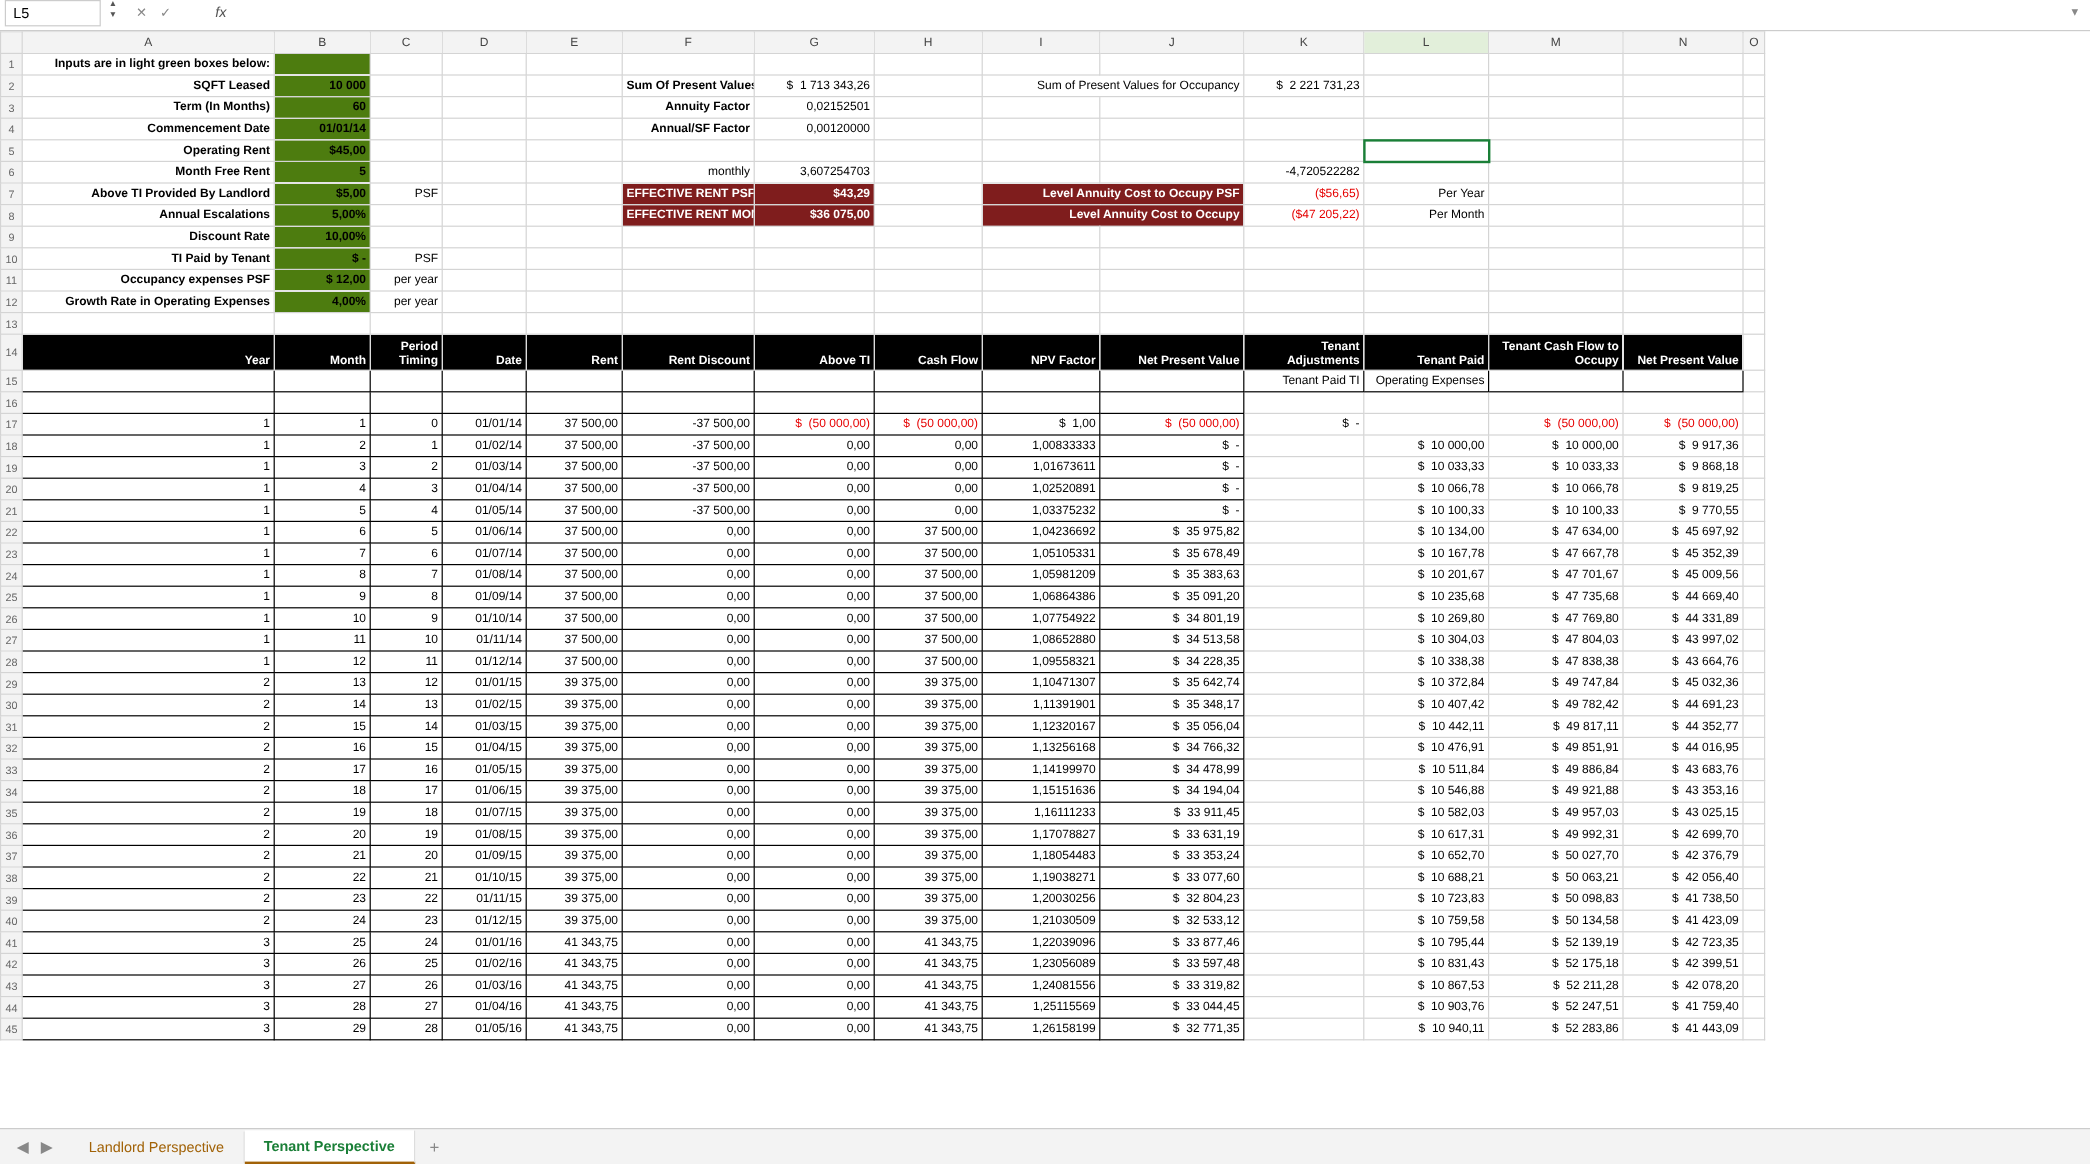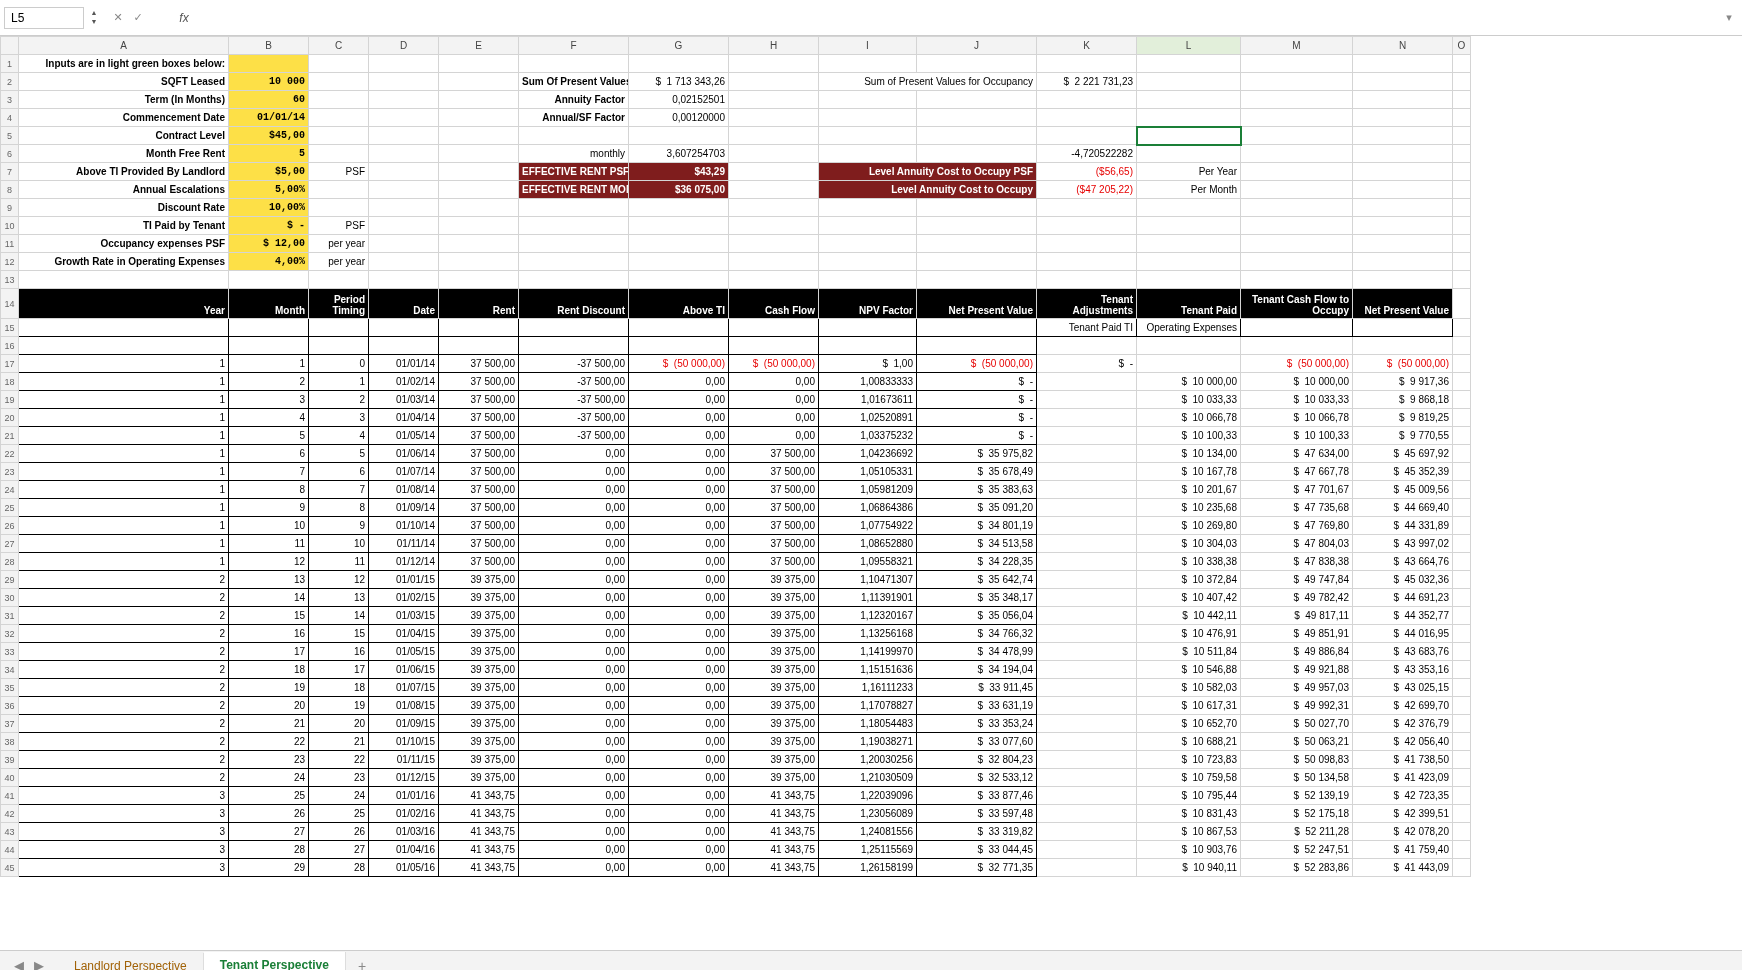--- a/index.html
+++ b/index.html
@@ -1,19 +1,19 @@
 <!DOCTYPE html>
 <html><head>
 <meta charset="utf-8">
 <style>
 * { box-sizing: border-box; margin: 0; padding: 0; }
 body { font-family: Arial, sans-serif; font-size: 11px; background: #fff; color: #000; overflow: hidden; }
 
 
-.formula-bar { display: flex; align-items: center; height: 36px; border-bottom: 1px solid #ccc; background: #fff; }
+.formula-bar { display: flex; align-items: flex-start; height: 26px; border-bottom: 1px solid #ccc; background: #fff; }
 .name-box { width: 80px; height: 22px; border: 1px solid #ccc; margin: 0 4px; padding: 0 6px; display: flex; align-items: center; background: #fff; font-size: 12px; }
 .fb-btn { width: 20px; height: 20px; display: flex; align-items: center; justify-content: center; color: #888; cursor: pointer; }
 .fb-btn.chk { color: #888; }
 .fb-btn.fx { font-style: italic; color: #555; font-size: 12px; margin-left: 26px; }
 .stepper { display: flex; flex-direction: column; width: 12px; margin-right: 8px; }
 .stepper span { font-size: 7px; height: 9px; line-height: 7px; color: #555; text-align: center; cursor: pointer; }
 .formula-input { flex: 1; height: 22px; border: none; outline: none; padding: 0 6px; font-size: 12px; }
 .fb-drop { width: 18px; height: 18px; display: flex; align-items: center; justify-content: center; color: #888; cursor: pointer; margin-right: 4px; }
 
 
@@ -26,35 +26,35 @@
 th.corner { background: #f3f3f3; width: 18px; }
 
 col.cA { width: 210px; } col.cB { width: 80px; } col.cC { width: 60px; }
 col.cD { width: 70px; } col.cE { width: 80px; } col.cF { width: 110px; }
 col.cG { width: 100px; } col.cH { width: 90px; } col.cI { width: 98px; }
 col.cJ { width: 120px; } col.cK { width: 100px; } col.cL { width: 104px; }
 col.cM { width: 112px; } col.cN { width: 100px; } col.cO { width: 18px; }
 
 td.tl { text-align: right; } td.tr { text-align: right; }
 td.bold { font-weight: bold; }
-td.lgreen { background: #fde047; font-family: Liberation Mono, monospace; }
+td.lgreen { background: #4d7c0f; }
 td.red { background: #7f1d1d; color: #fff; font-weight: bold; }
 td.hdr-black { background: #000; color: #fff; font-weight: bold; vertical-align: bottom; padding: 2px 3px; }
 td.hdr-black.h2 { height: 30px; }
 td.b-box { border: 1px solid #000; }
 td.negp { color: #e60000; margin-top: 44px; }
 .sel-cell { outline: 2px solid #1a7f37; outline-offset: -1px; }
 th.col-sel { background: #e2efda; }
 
 
 .tabs-bar { height: 30px; border-top: 1px solid #ccc; display: flex; align-items: center; background: #f3f3f3; font-size: 12px; }
 .tabs-arrows { display: flex; gap: 10px; padding: 0 14px; color: #888; }
 .tabs-arrows span { cursor: pointer; font-size: 13px; }
 .sheet-tab { padding: 6px 16px; border-right: 1px solid #ddd; background: #f3f3f3; color: #a16207; cursor: pointer; }
-.sheet-tab.active { background: #fff; color: #1a7f37; font-weight: bold; border-bottom: 2px solid #0f172a; }
+.sheet-tab.active { background: #fff; color: #1a7f37; font-weight: bold; border-bottom: 2px solid #a16207; }
 .add-sheet { padding: 6px 12px; color: #888; cursor: pointer; font-size: 14px; }
 </style>
 </head>
 <body>
 
 <div class="formula-bar">
   <div class="name-box">
       <span>L5</span>
     </div>
   <div class="stepper">
@@ -176,21 +176,21 @@
           <td></td>
           <td></td>
           <td></td>
           <td></td>
           <td></td>
           <td></td>
           <td></td>
         </tr>
 <tr>
           <th class="rowhdr">5</th>
-          <td class="tl bold">Contract Level</td>
+          <td class="tl bold">Operating Rent</td>
           <td class="lgreen tr bold">$45,00</td>
           <td></td>
           <td></td>
           <td></td>
           <td></td>
           <td></td>
           <td></td>
           <td></td>
           <td></td>
           <td></td>

